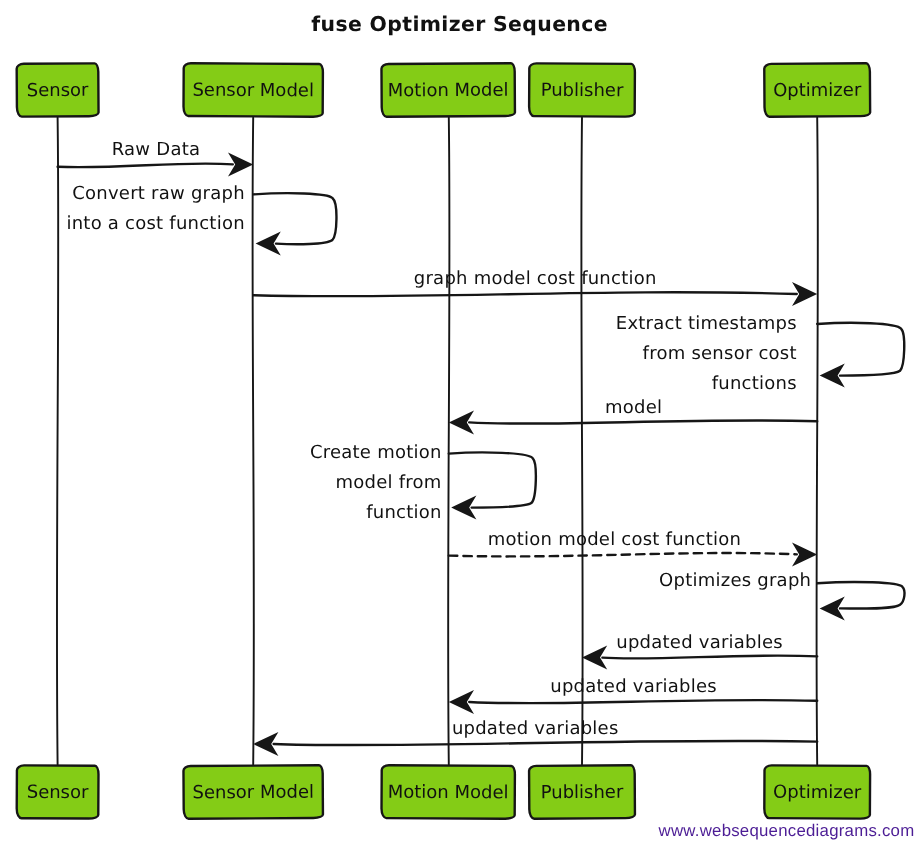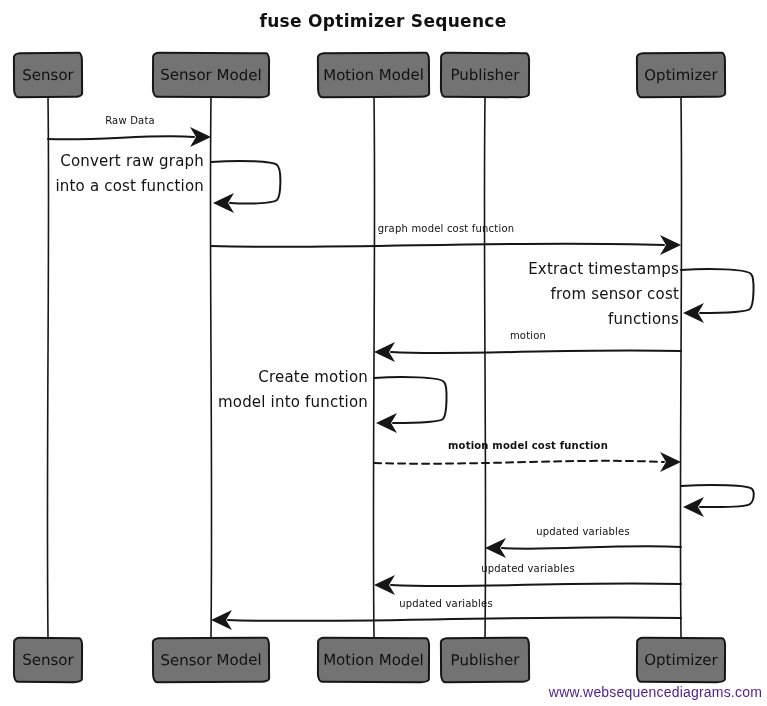--- a/index.html
+++ b/index.html
@@ -7,29 +7,29 @@
     position:relative;width:767px;height:706px;background:#ffffff;
     font-family:"DejaVu Sans","Liberation Sans",sans-serif;color:#111;
     overflow:hidden;
   }
   #canvas{position:absolute;left:0;top:0;}
   .title{
     position:absolute;top:11px;left:383px;transform:translateX(-50%);
     font-size:17px;font-weight:bold;white-space:nowrap;letter-spacing:.3px;
   }
   .pbox{
-    position:absolute;background:#737373;border:2px solid #161616;
+    position:absolute;background:#84cc16;border:2px solid #161616;
     display:flex;align-items:center;justify-content:center;
     font-size:15px;white-space:nowrap;box-sizing:border-box;
     border-radius:7px 4px 9px 5px / 5px 8px 4px 9px;
   }
   .tilt-a{transform:rotate(-.35deg);}
   .tilt-b{transform:rotate(.3deg);}
   .msg{
-    position:absolute;font-size:10px;white-space:nowrap;letter-spacing:.2px;
+    position:absolute;font-size:15px;white-space:nowrap;letter-spacing:.2px;
   }
   .msg.center{transform:translateX(-50%);}
   .selfmsg{
     position:absolute;font-size:15px;text-align:right;line-height:25px;
     letter-spacing:.2px;white-space:normal;
   }
   .watermark{
     position:absolute;top:684px;right:5px;font-size:14px;color:#4c1d95;
     font-family:"Liberation Sans","DejaVu Sans",sans-serif;letter-spacing:.2px;
   }
@@ -98,28 +98,29 @@
   <div class="pbox tilt-a" style="left:636px;top:52px;width:90px;height:46px;">
       <span>Optimizer</span>
     </div>
 
   <div class="msg center" style="left:130px;top:115px;">Raw Data</div>
 
   <div class="selfmsg" style="right:563px;top:149px;width:150px;">Convert raw graph into a cost function</div>
 
   <div class="msg center" style="left:446px;top:223px;">graph model cost function</div>
 
-  <div class="selfmsg" style="right:88px;top:257px;width:182px;text-align:right;">Extract timestamps from sensor cost functions</div>
+  <div class="selfmsg" style="right:103px;top:257px;width:182px;text-align:right;">Extract timestamps from sensor cost functions</div>
 
-  <div class="msg center" style="left:528px;top:330px;">motion</div>
+  <div class="msg center" style="left:528px;top:330px;">model</div>
 
-  <div class="selfmsg" style="right:399px;top:365px;width:152px;">Create motion model into function</div>
+  <div class="selfmsg" style="right:399px;top:365px;width:152px;">Create motion model from function</div>
 
-  <div class="msg center" style="left:528px;top:440px;font-weight:bold;">motion model cost function</div>
+  <div class="msg center" style="left:512px;top:440px;">motion model cost function</div>
 
+  <div class="selfmsg" style="right:91px;top:471px;width:160px;">Optimizes graph</div>
 
   <div class="msg center" style="left:583px;top:526px;">updated variables</div>
 
   <div class="msg center" style="left:528px;top:563px;">updated variables</div>
 
   <div class="msg center" style="left:446px;top:598px;">updated variables</div>
 
   <div class="pbox tilt-b" style="left:13px;top:637px;width:70px;height:46px;">
       <span>Sensor</span>
     </div>

